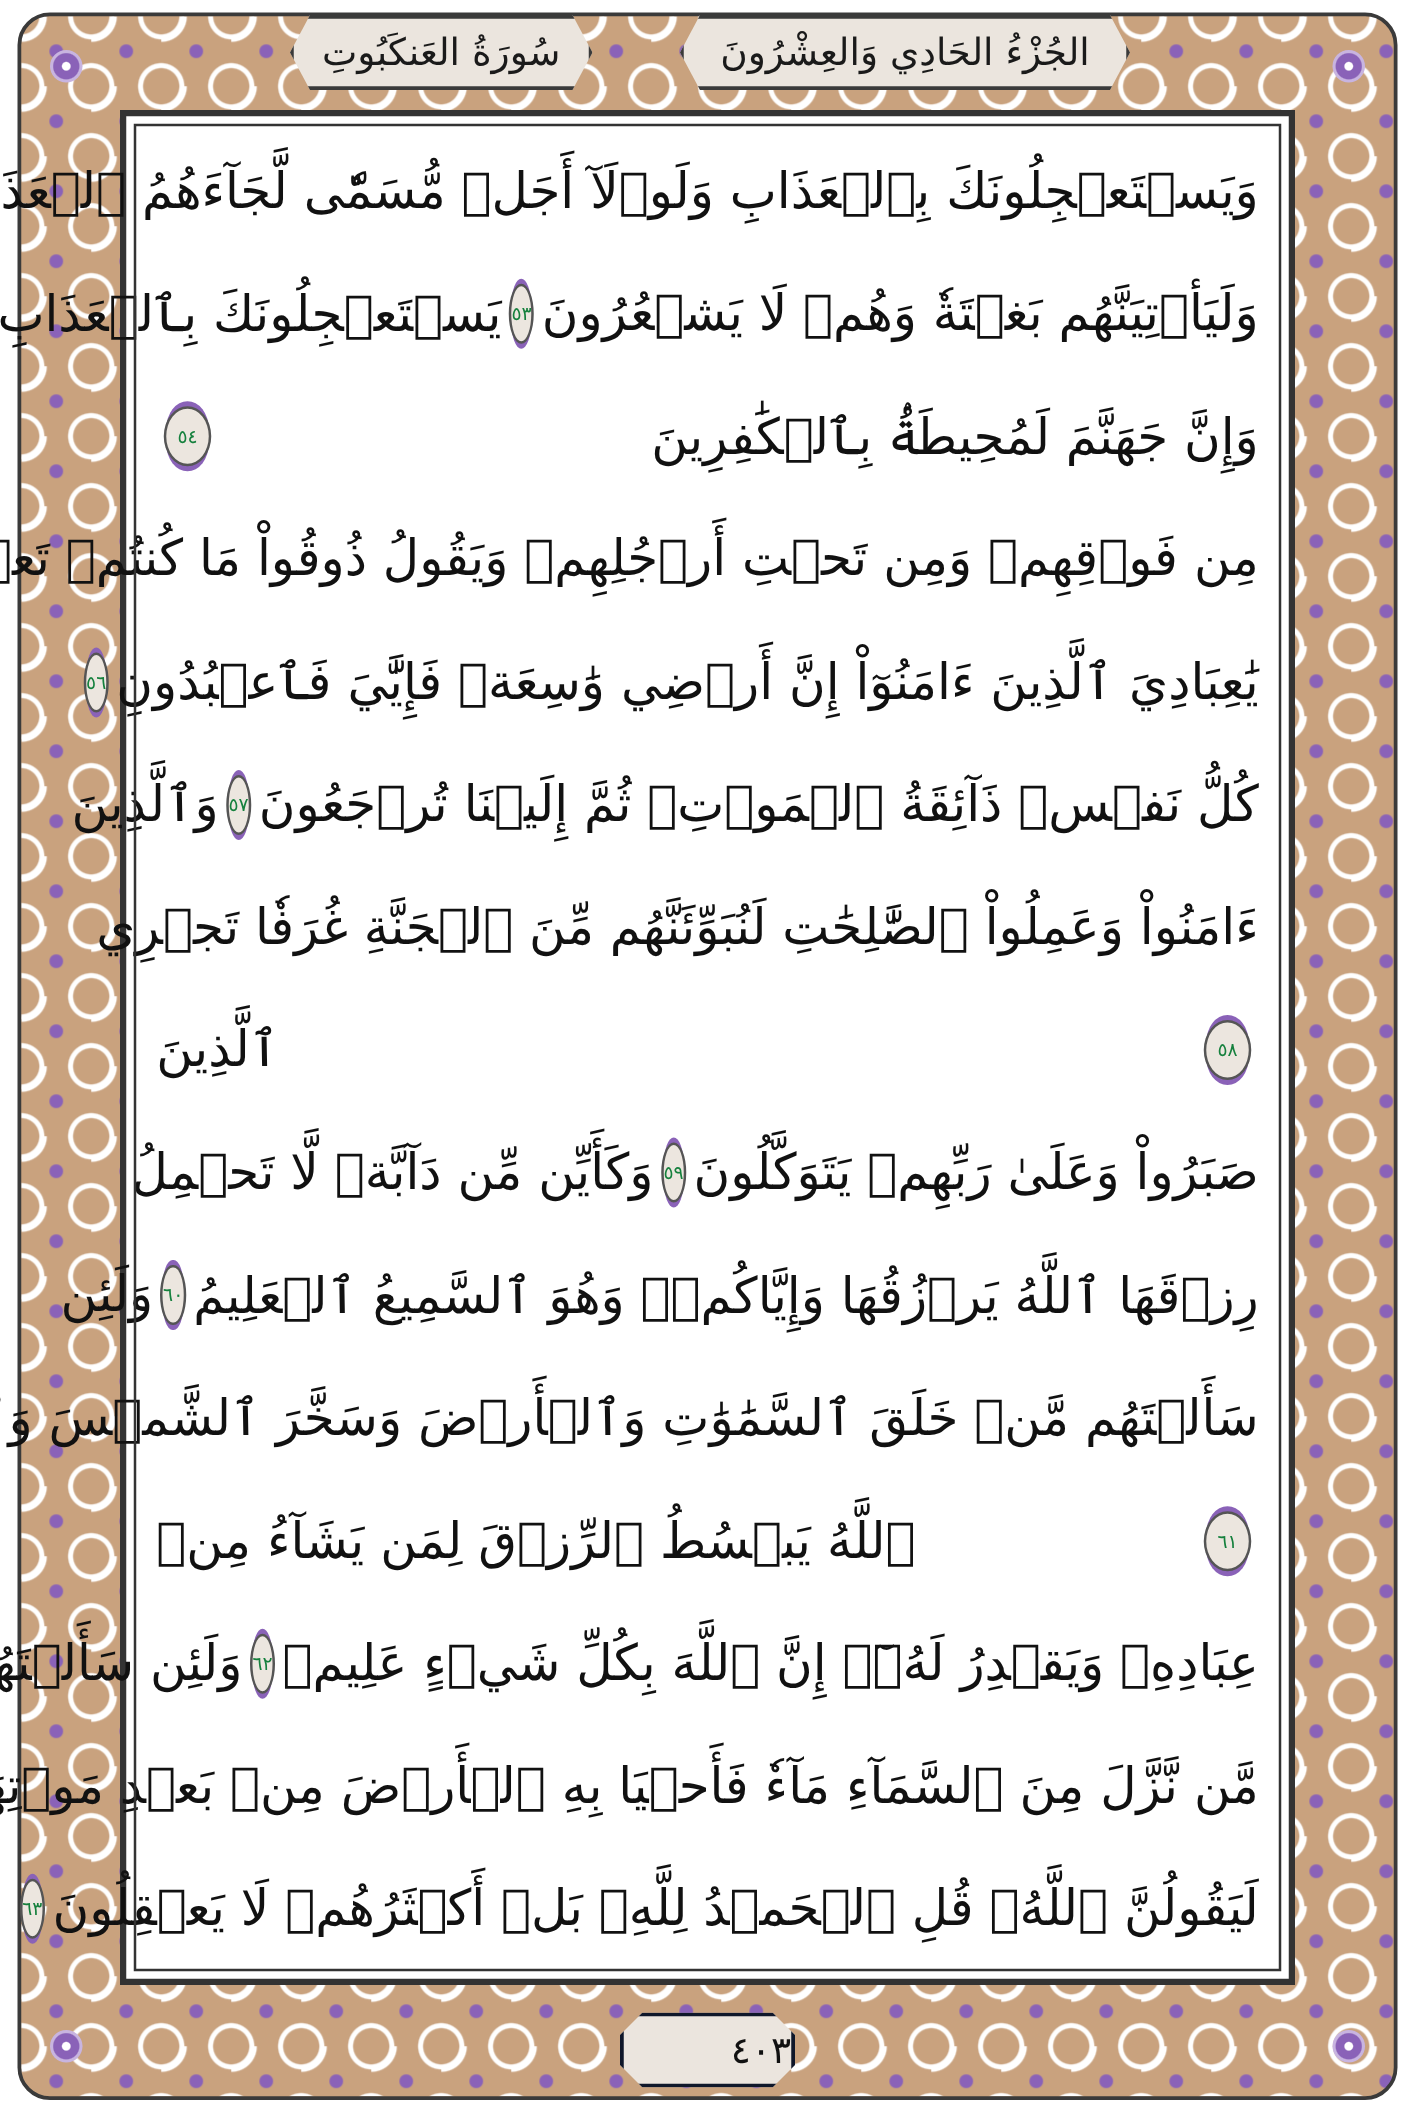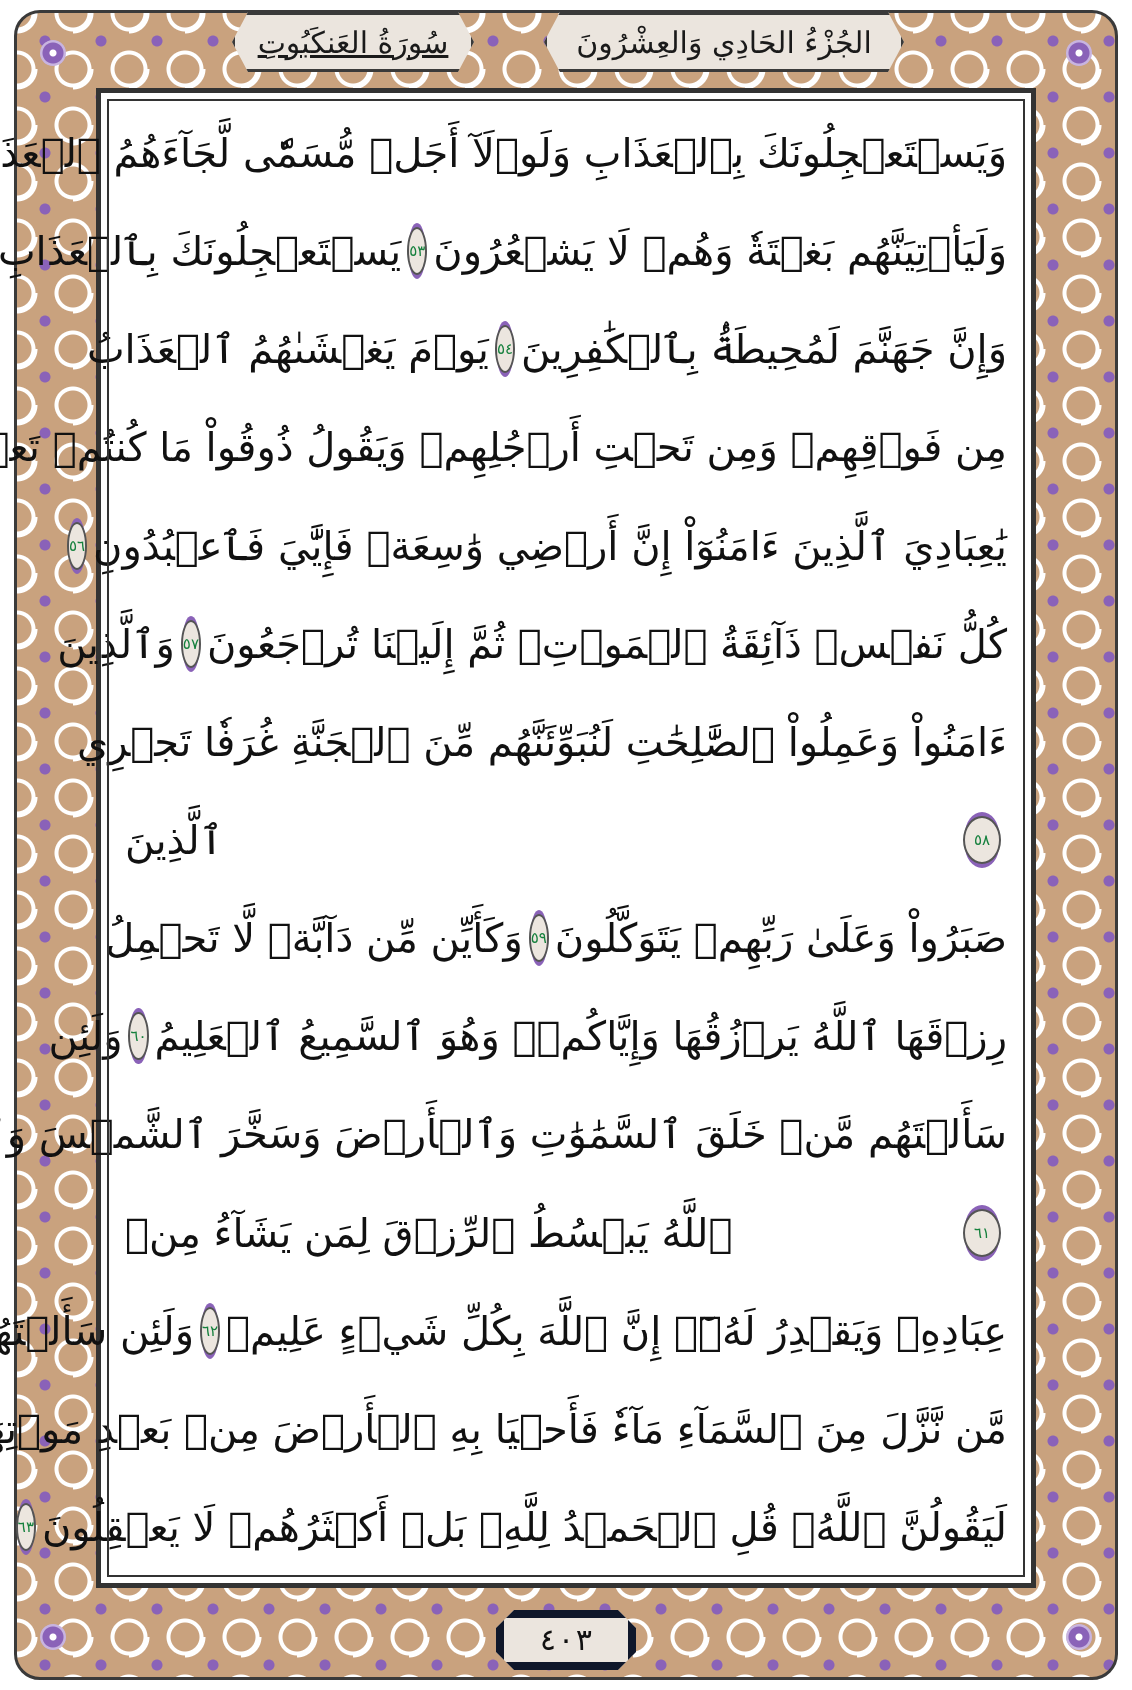--- a/index.html
+++ b/index.html
@@ -21,21 +21,21 @@
     box-sizing: border-box;
   }
   .header-bar {
     position: absolute; top: 12px; height: 60px; background: #ebe5de;
     border: 3px solid #3a3a3a; box-sizing: border-box;
     display: flex; align-items: center; justify-content: center;
     font-family: "DejaVu Serif", serif; font-size: 30px; color: #1a1a1a;
     clip-path: polygon(16px 0, calc(100% - 16px) 0, 100% 50%, calc(100% - 16px) 100%, 16px 100%, 0 50%);
   }
   .header-juz { left: 544px; width: 360px; }
-  .header-surah { left: 232px; width: 242px; text-decoration: underline; }
+  .header-surah { left: 232px; width: 242px; }
   .text-panel {
     position: absolute; left: 96px; top: 88px; width: 940px; height: 1500px;
     background: #ffffff; border: 5px solid #333333; box-sizing: border-box;
     outline: 3px solid #ffffff; outline-offset: -12px;
   }
   .text-panel::after {
     content: ""; position: absolute; inset: 6px; border: 2px solid #333333;
   }
   .lines {
     position: absolute; left: 24px; right: 24px; top: 14px; bottom: 10px;
@@ -54,24 +54,24 @@
     width: 34px; height: 44px; margin: 0 6px;
     border-radius: 50% / 50%;
     background: #ece6df;
     border: 2px solid #555555;
     box-shadow: 0 -6px 0 -2px #8a62b8, 0 6px 0 -2px #8a62b8;
     font-size: 15px; color: #15803d; font-family: "DejaVu Sans", sans-serif;
     vertical-align: middle;
   }
   .page-number-box {
     position: absolute; left: 496px; top: 1610px; width: 140px; height: 60px;
-    background: #ebe5de; border: 8px solid #0f172a; box-sizing: border-box;
+    background: #ebe5de; border: 3px solid #0f172a; box-sizing: border-box;
     clip-path: polygon(18px 0, calc(100% - 18px) 0, 100% 30%, 100% 70%, calc(100% - 18px) 100%, 18px 100%, 0 70%, 0 30%);
-    display: flex; align-items: center; justify-content: center;
-    font-family: Liberation Mono, monospace; font-size: 30px; color: #111111;
+    display: flex; align-items: center; justify-content: flex-end;
+    font-family: Liberation Sans, sans-serif; font-size: 30px; color: #111111;
   }
   .flower {
     position: absolute; width: 26px; height: 26px; border-radius: 50%;
     background: radial-gradient(circle, #ffffff 0 3px, #8a62b8 4px 10px, #c8b4e0 11px 13px, transparent 14px);
   }
 </style>
 </head>
 <body>
 
 <div class="frame"></div>
@@ -94,21 +94,20 @@
         <span class="seg">وَيَسۡتَعۡجِلُونَكَ بِٱلۡعَذَابِ وَلَوۡلَآ أَجَلٞ مُّسَمّٗى لَّجَآءَهُمُ ٱلۡعَذَابُۚ</span>
       </div>
     <div class="line">
         <span class="seg">وَلَيَأۡتِيَنَّهُم بَغۡتَةٗ وَهُمۡ لَا يَشۡعُرُونَ</span>
         <span class="ayah-marker">٥٣</span>
         <span class="seg">يَسۡتَعۡجِلُونَكَ بِٱلۡعَذَابِ</span>
       </div>
     <div class="line">
         <span class="seg">وَإِنَّ جَهَنَّمَ لَمُحِيطَةُۢ بِٱلۡكَٰفِرِينَ</span>
         <span class="ayah-marker">٥٤</span>
-        <span class="seg">يَوۡمَ يَغۡشَىٰهُمُ ٱلۡعَذَابُ</span>
       </div>
     <div class="line">
         <span class="seg">مِن فَوۡقِهِمۡ وَمِن تَحۡتِ أَرۡجُلِهِمۡ وَيَقُولُ ذُوقُواْ مَا كُنتُمۡ تَعۡمَلُونَ</span>
       </div>
     <div class="line">
         <span class="seg">يَٰعِبَادِيَ ٱلَّذِينَ ءَامَنُوٓاْ إِنَّ أَرۡضِي وَٰسِعَةٞ فَإِيَّٰيَ فَٱعۡبُدُونِ</span>
         <span class="ayah-marker">٥٦</span>
       </div>
     <div class="line">
         <span class="seg">كُلُّ نَفۡسٖ ذَآئِقَةُ ٱلۡمَوۡتِۖ ثُمَّ إِلَيۡنَا تُرۡجَعُونَ</span>

